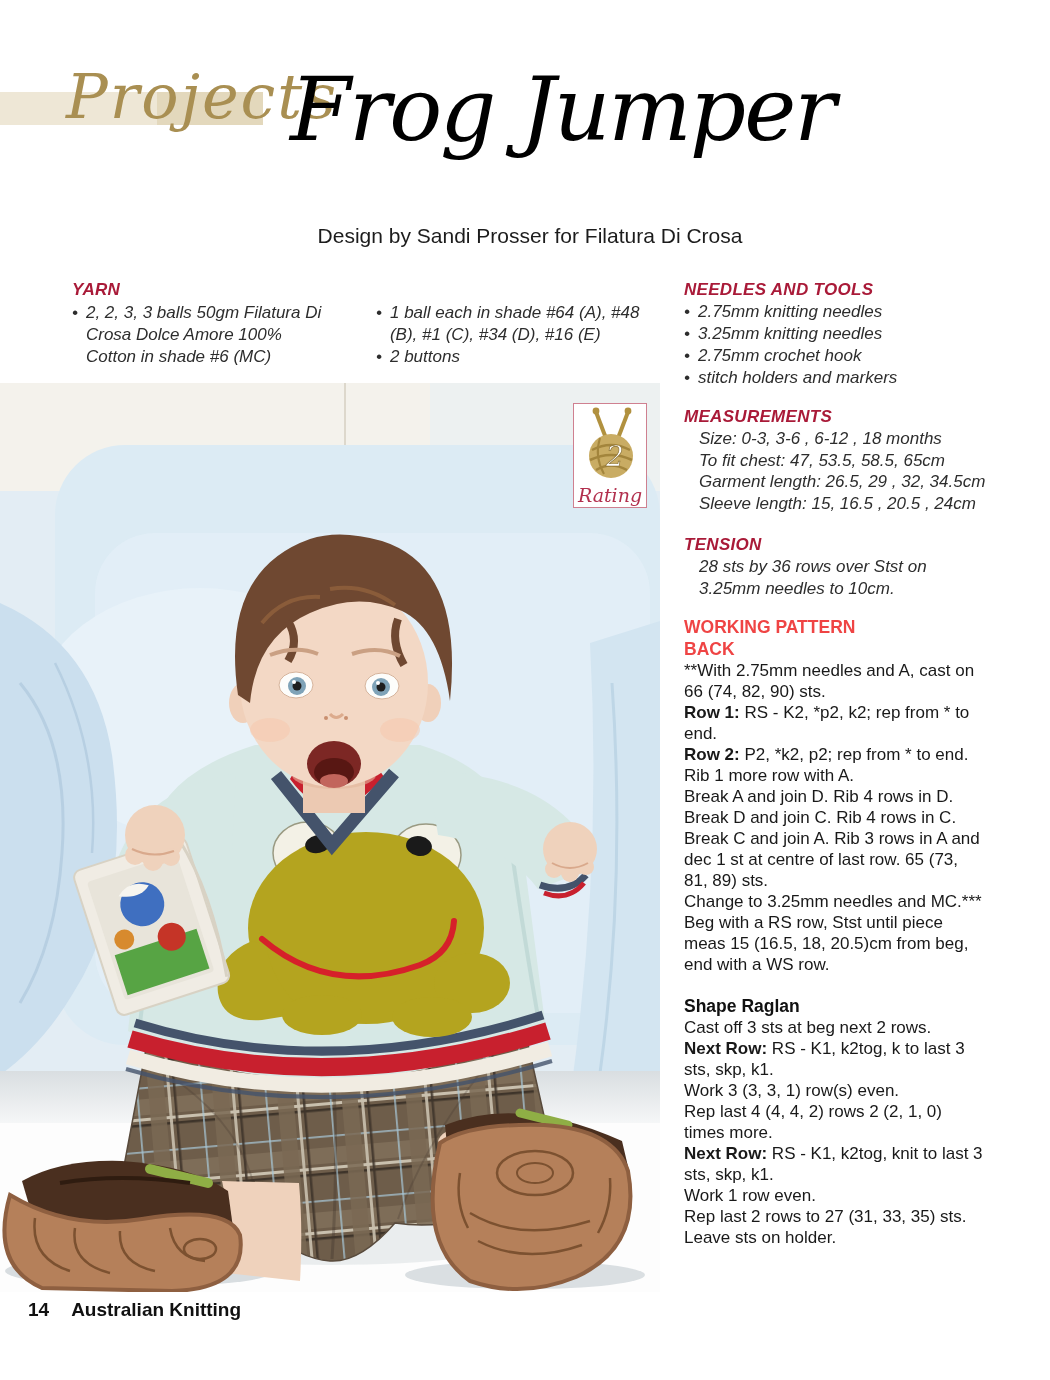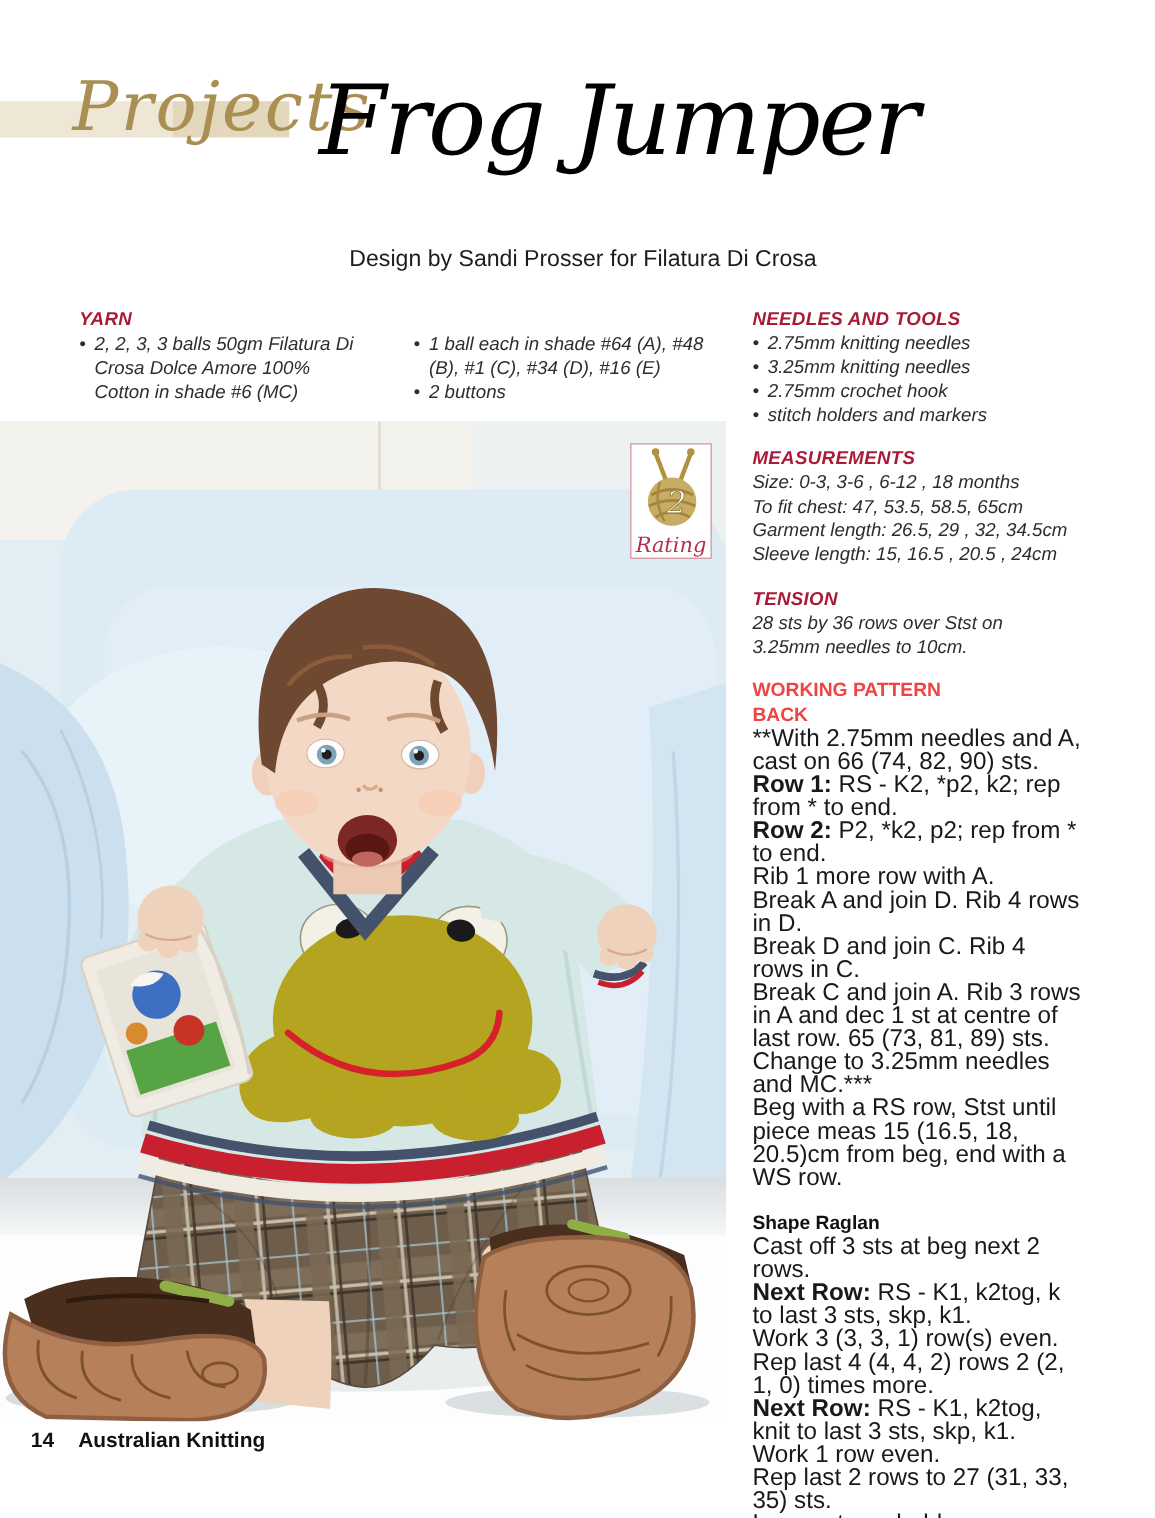--- a/index.html
+++ b/index.html
@@ -16,30 +16,30 @@
          font-family:"DejaVu Serif",serif;font-style:italic;font-size:88px;color:#000000;
          letter-spacing:-2px;white-space:nowrap;}
   .byline{position:absolute;top:224px;left:245px;width:570px;text-align:center;
           font-size:21px;color:#1c1c1c;}
 
   
   .section-heading{color:#a91a38;font-weight:bold;font-style:italic;font-size:17px;
                    letter-spacing:.3px;line-height:22px;}
   .bullet-item{display:flex;gap:8px;font-style:italic;font-size:17px;line-height:22px;color:#2d2d2d;}
   .bullet-item .dot{flex:0 0 auto;}
-  .text-line{font-style:italic;font-size:17px;line-height:21.5px;white-space:nowrap;color:#2d2d2d;}
+  .text-line{font-style:italic;font-size:17px;line-height:21.5px;white-space:nowrap;color:#2d2d2d;margin-left:15px;}
 
   .yarn-heading{position:absolute;top:279px;left:72px;}
   .yarn-col1{position:absolute;top:302px;left:72px;width:264px;}
   .yarn-col2{position:absolute;top:302px;left:376px;width:268px;}
 
   .right-col{position:absolute;top:279px;left:684px;width:300px;}
   .sect{margin-bottom:17px;}
   .wp-heading{color:#ef4444;font-weight:bold;font-size:17.5px;line-height:22px;}
-  .pattern-para{font-size:22px;line-height:21px;color:#191919;}
+  .pattern-para{font-size:17px;line-height:21px;color:#191919;}
   .pattern-para .bold{font-weight:bold;}
   .raglan-heading{font-weight:bold;font-size:17.5px;line-height:21px;color:#111;margin-top:21px;}
 
   
   .photo{position:absolute;top:383px;left:0;width:660px;height:909px;}
 
   
   .rating-badge{position:absolute;top:403px;left:573px;width:74px;height:105px;background:#fff;
                 border:1px solid #cf8090;box-sizing:border-box;text-align:center;}
   .rating-label{font-family:"DejaVu Serif",serif;font-style:italic;font-size:19px;color:#b2304e;

